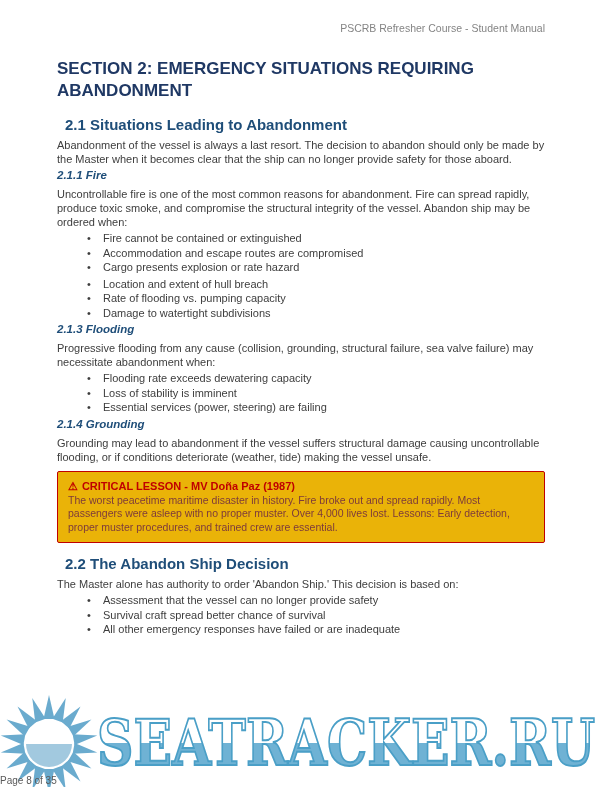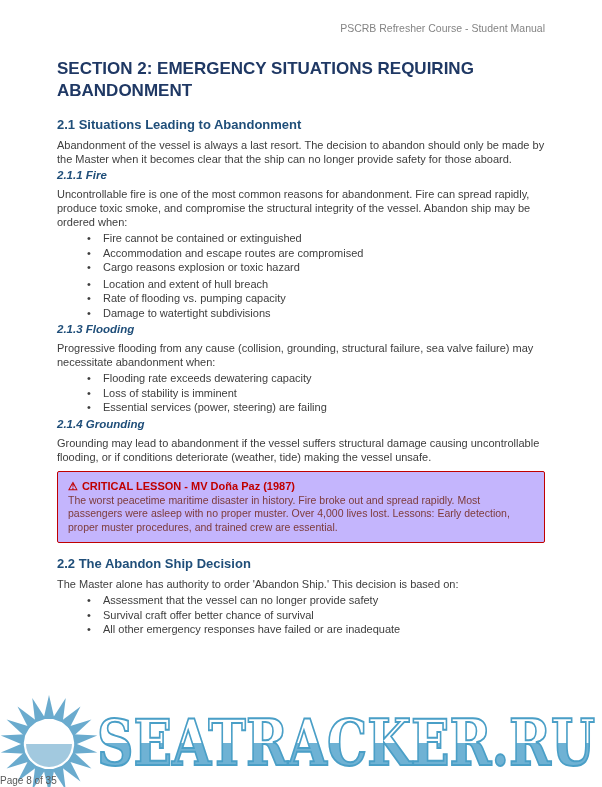--- a/index.html
+++ b/index.html
@@ -25,24 +25,25 @@
   .doc-title {
     margin-top: 24px;
     max-width: 470px;
     font-size: 17px;
     line-height: 22px;
     font-weight: bold;
     color: #1f3864;
   }
   h2.sec-heading {
     margin-top: 14px;
-    font-size: 13px;
+    font-size: 15px;
     line-height: 17px;
     font-weight: bold;
     color: #1f4e79;
+    margin-left: 8px;
   }
   h2.sec-heading.sec22 { margin-top: 12px; }
   h3.sub-heading {
     margin-top: 2px;
     font-size: 11.5px;
     line-height: 14px;
     font-weight: bold;
     color: #1f4e79;
     font-style: italic;
   }
@@ -70,21 +71,21 @@
     content: "\2022";
     position: absolute;
     left: 2px;
     top: 0;
     color: #3d3d3d;
   }
   .alert-box {
     margin-top: 7px;
     border: 1.5px solid #c00000;
     border-radius: 2px;
-    background: #c4b5fd;
+    background: #eab308;
     padding: 7px 10px 8px 10px;
     max-width: 492px;
   }
   .alert-title {
     font-size: 11px;
     line-height: 14px;
     font-weight: bold;
     color: #c00000;
   }
   .alert-title .warn-glyph { margin-right: 4px; font-weight: bold; }
@@ -122,21 +123,21 @@
   <h1 class="doc-title">SECTION 2: EMERGENCY SITUATIONS REQUIRING ABANDONMENT</h1>
 
   <h2 class="sec-heading">2.1 Situations Leading to Abandonment</h2>
   <p class="body-text lead">Abandonment of the vessel is always a last resort. The decision to abandon should only be made by the Master when it becomes clear that the ship can no longer provide safety for those aboard.</p>
 
   <h3 class="sub-heading">2.1.1 Fire</h3>
   <p class="body-text">Uncontrollable fire is one of the most common reasons for abandonment. Fire can spread rapidly, produce toxic smoke, and compromise the structural integrity of the vessel. Abandon ship may be ordered when:</p>
   <ul class="bullet-list">
     <li>Fire cannot be contained or extinguished</li>
     <li>Accommodation and escape routes are compromised</li>
-    <li>Cargo reasons explosion or toxic hazard</li>
+    <li>Cargo presents explosion or rate hazard</li>
   </ul>
 
   <ul class="bullet-list">
     <li>Location and extent of hull breach</li>
     <li>Rate of flooding vs. pumping capacity</li>
     <li>Damage to watertight subdivisions</li>
   </ul>
 
   <h3 class="sub-heading">2.1.3 Flooding</h3>
   <p class="body-text">Progressive flooding from any cause (collision, grounding, structural failure, sea valve failure) may necessitate abandonment when:</p>
@@ -153,21 +154,21 @@
     <div class="alert-title">
       <span class="warn-glyph">⚠</span><span>CRITICAL LESSON - MV Doña Paz (1987)</span>
     </div>
     <div class="alert-body">The worst peacetime maritime disaster in history. Fire broke out and spread rapidly. Most passengers were asleep with no proper muster. Over 4,000 lives lost. Lessons: Early detection, proper muster procedures, and trained crew are essential.</div>
   </div>
 
   <h2 class="sec-heading sec22">2.2 The Abandon Ship Decision</h2>
   <p class="body-text lead">The Master alone has authority to order 'Abandon Ship.' This decision is based on:</p>
   <ul class="bullet-list">
     <li>Assessment that the vessel can no longer provide safety</li>
-    <li>Survival craft offer better chance of survival</li>
+    <li>Survival craft spread better chance of survival</li>
     <li>All other emergency responses have failed or are inadequate</li>
   </ul>
 
 </div>
 
 <svg class="watermark" width="602" height="103" viewBox="0 0 602 103" xmlns="http://www.w3.org/2000/svg">
   <defs>
     <linearGradient id="wmfill" gradientUnits="userSpaceOnUse" x1="0" y1="0" x2="0" y2="103">
       <stop offset="0.57" stop-color="#ffffff"></stop>
       <stop offset="0.57" stop-color="#6fb2d4"></stop>

